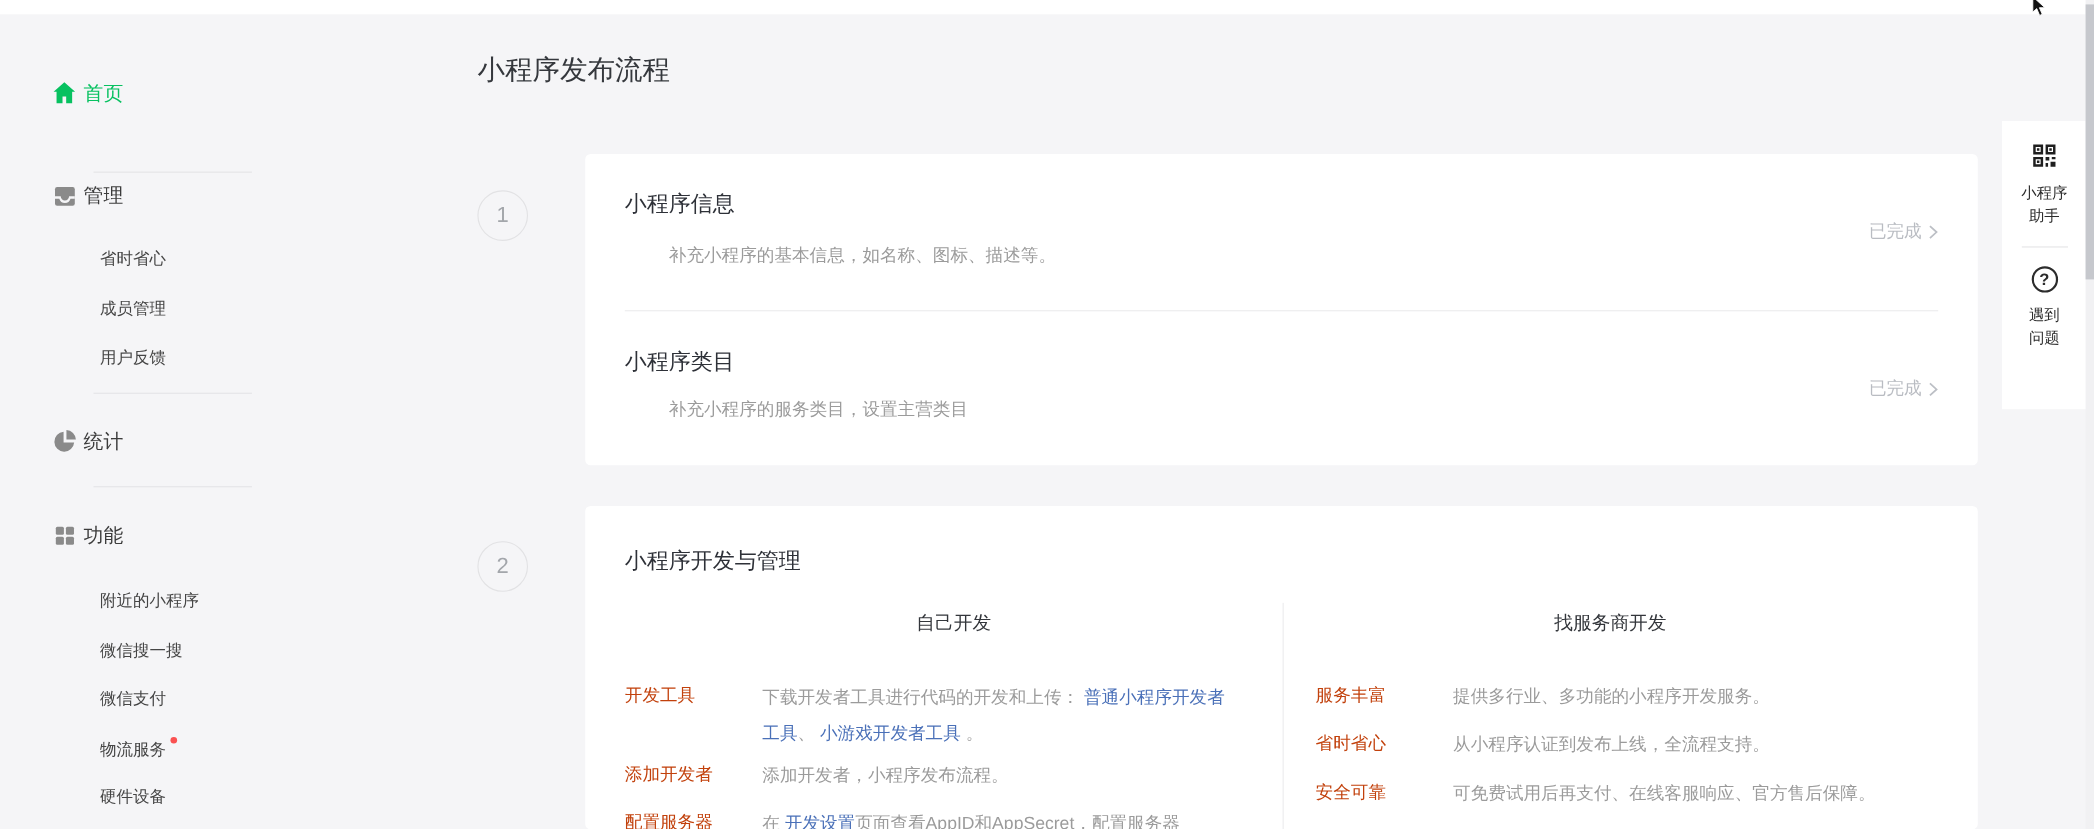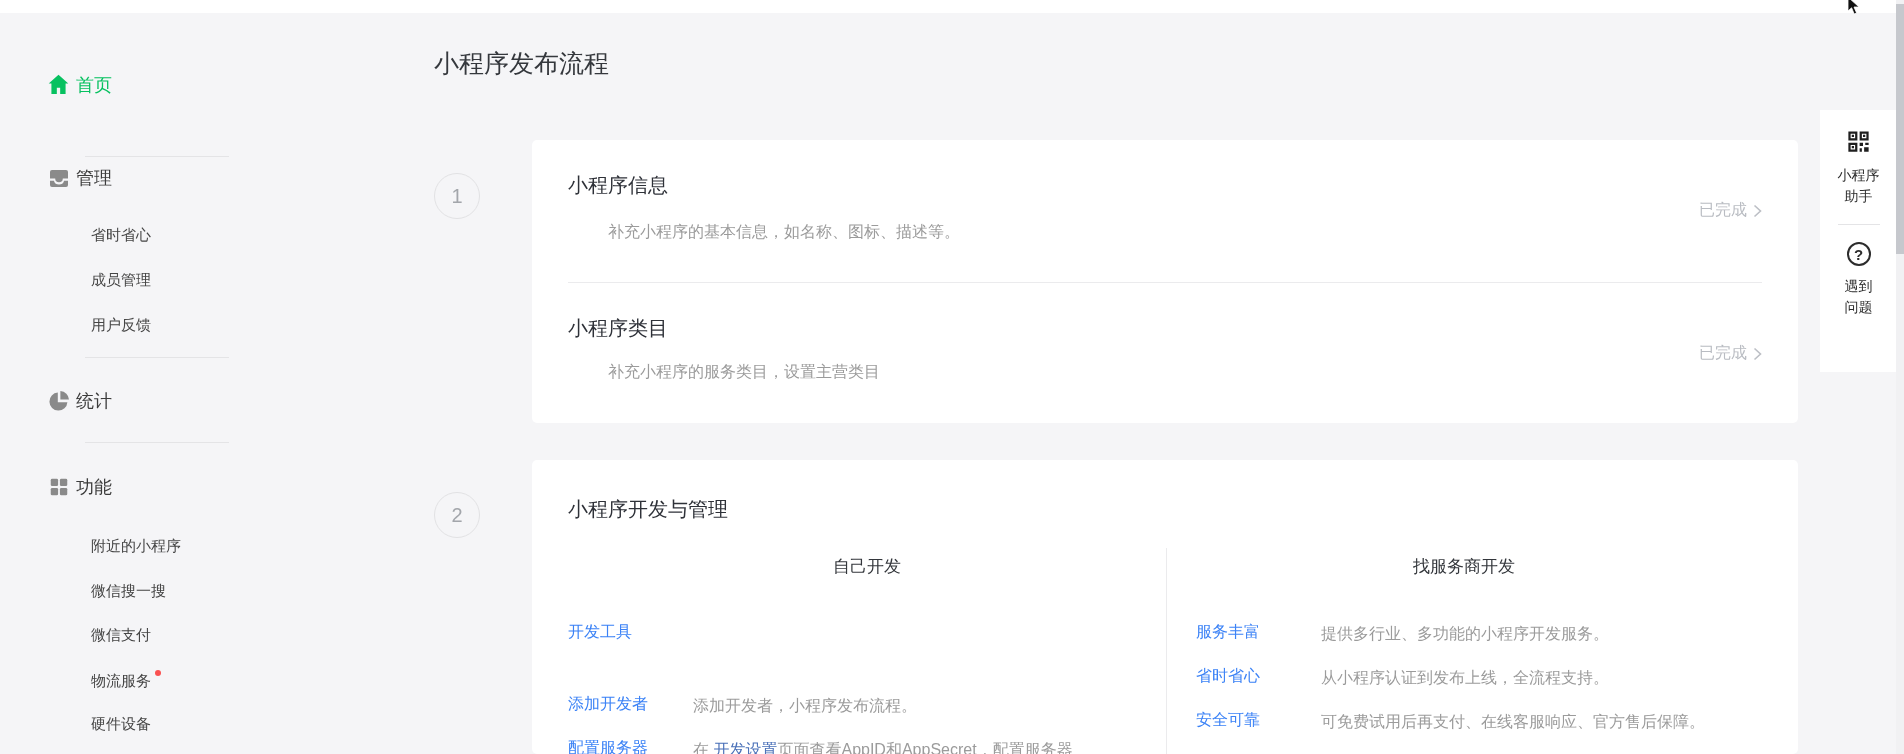--- a/index.html
+++ b/index.html
@@ -26,21 +26,21 @@
   .card { position:absolute; left:532px; width:1266px; background:#ffffff; border-radius:5px; }
   #card1 { top:140px; height:283px; }
   #card2 { top:460px; height:294px; }
   .sec-title { position:absolute; left:36px; font-size:20px; font-weight:400; color:#2e3138; }
   .sec-desc  { position:absolute; left:36px; font-size:16px; color:#9b9b9b;margin-left:40px; }
   .status { position:absolute; right:36px; display:flex; align-items:center; gap:6px;
             font-size:16px; color:#b9bcc2; cursor:pointer; }
   .card-divider { position:absolute; left:36px; right:36px; border-top:1px solid #ebebed; }
   .v-divider { position:absolute; left:634px; top:88px; bottom:0; border-left:1px solid #ebebed; }
   .col-header { position:absolute; font-size:17px; color:#33363b; text-align:center; }
-  .row-label { position:absolute; font-size:16px; color:#3b82f6; white-space:nowrap; }
+  .row-label { position:absolute; font-size:16px; color:#c2410c; white-space:nowrap; }
   .row-desc  { position:absolute; font-size:16px; color:#9b9b9b; line-height:33px; }
   .row-desc.single { line-height:24px; }
   a.link { color:#4a70b8; text-decoration:none; cursor:pointer; }
 
   
   .helper { position:absolute; left:1820px; top:110px; width:77px; height:262px; background:#ffffff;
             text-align:center; }
   .helper .qr { margin:18px auto 10px; width:27px; height:27px; cursor:pointer; }
   .helper .lbl { font-size:14px; color:#2c2c2c; line-height:21px; cursor:pointer; }
   .helper .hr { width:42px; margin:17px auto; border-top:1px solid #e4e4e6; }
@@ -134,20 +134,21 @@
     </div>
   </div>
 
   <div class="step-circle" style="top:492px">2</div>
   <div class="card" id="card2">
     <div class="sec-title" style="top:36px">小程序开发与管理</div>
     <div class="v-divider"></div>
 
     <div class="col-header" style="left:36px;width:598px;top:95px">自己开发</div>
     <div class="row-label" style="left:36px;top:162px">开发工具</div>
+    <div class="row-desc" style="left:161px;top:158px;width:430px"><span>下载开发者工具进行代码的开发和上传： </span><a class="link">普通小程序开发者工具</a><span>、 </span><a class="link">小游戏开发者工具</a><span> 。</span></div>
 
     <div class="row-label" style="left:36px;top:234px">添加开发者</div>
     <div class="row-desc single" style="left:161px;top:234px;width:430px">添加开发者，小程序发布流程。</div>
     <div class="row-label" style="left:36px;top:278px">配置服务器</div>
     <div class="row-desc single" style="left:161px;top:278px;width:440px"><span>在 </span><a class="link">开发设置</a><span>页面查看AppID和AppSecret，配置服务器</span></div>
 
     <div class="col-header" style="left:634px;width:596px;top:95px">找服务商开发</div>
     <div class="row-label" style="left:664px;top:162px">服务丰富</div>
     <div class="row-desc single" style="left:789px;top:162px">提供多行业、多功能的小程序开发服务。</div>
     <div class="row-label" style="left:664px;top:206px">省时省心</div>

